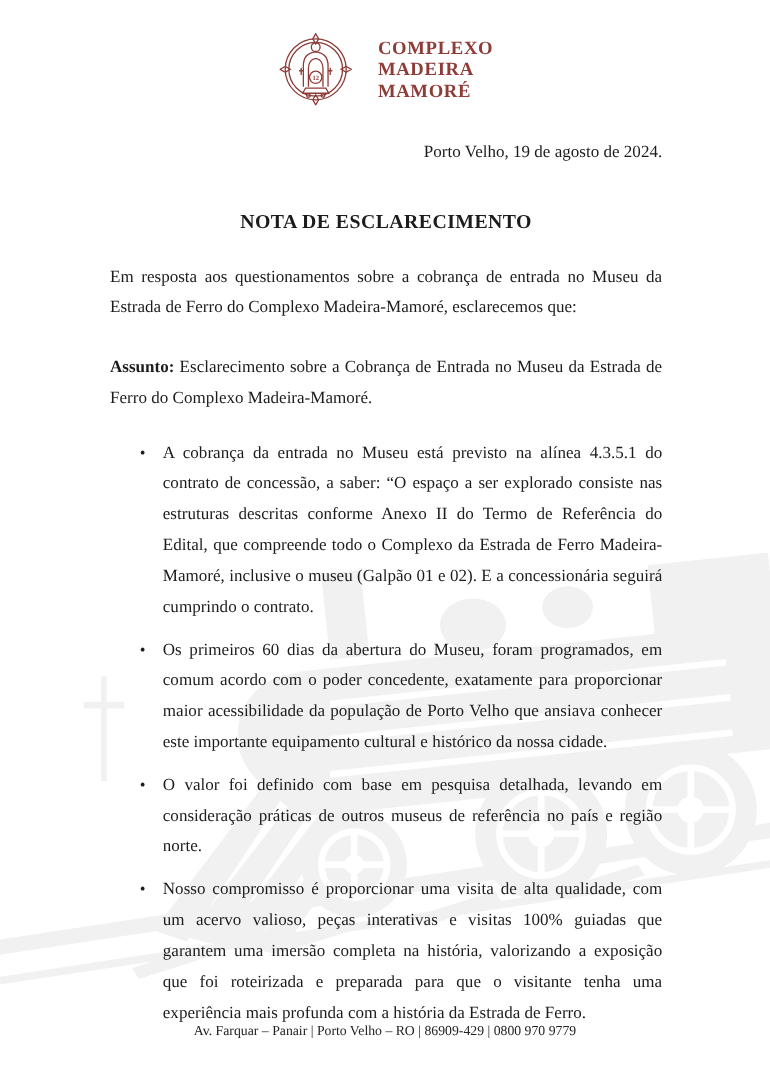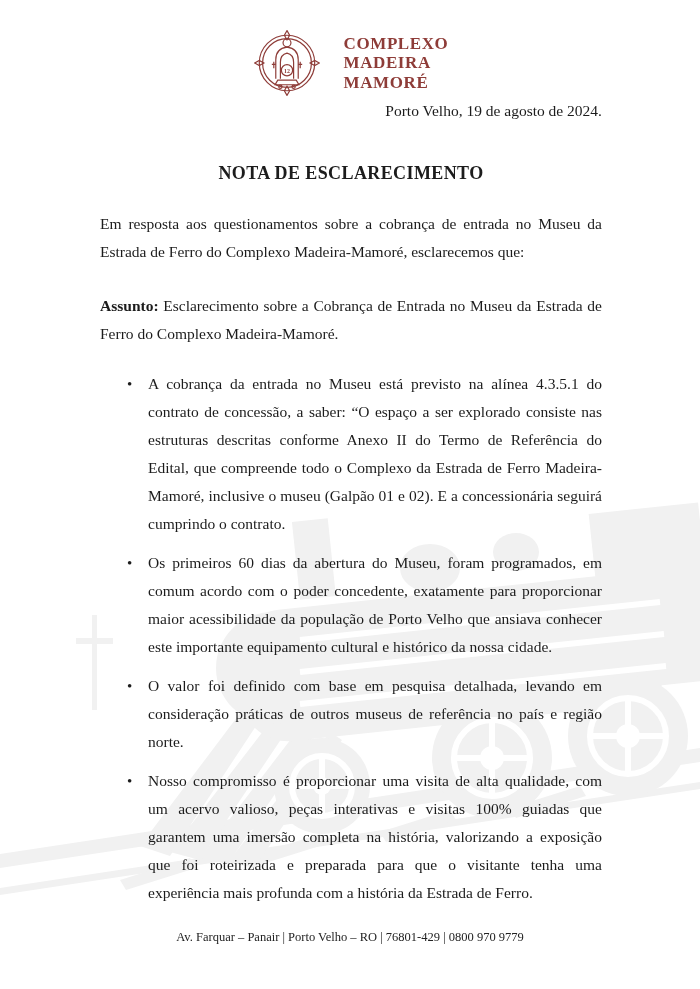--- a/index.html
+++ b/index.html
@@ -24,20 +24,21 @@
     margin-top:26px;
     display:flex;justify-content:center;align-items:center;gap:24px;
     height:74px;
   }
   .brand-text{
     font-weight:bold;
     font-size:17px;line-height:19.5px;letter-spacing:0.6px;
   }
   
   .date-line{
+    margin-top:28px;
     text-align:right;
     font-size:15.5px;line-height:22px;
   }
   .doc-title{
     margin-top:40px;
     text-align:center;
     font-weight:bold;font-size:18px;letter-spacing:0.4px;line-height:22px;
   }
   .para{
     font-size:15.5px;line-height:28px;
@@ -170,15 +171,15 @@
 
     <ul class="bullets">
       <li><span class="bullet">•</span><span>A cobrança da entrada no Museu está previsto na alínea </span><span class="it">4.3.5.1</span><span> do contrato de concessão, a saber: </span><span class="it">“O espaço a ser explorado consiste nas estruturas descritas conforme Anexo II do Termo de Referência do Edital, que compreende todo o Complexo da Estrada de Ferro Madeira-Mamoré, inclusive o museu (Galpão 01 e 02).</span><span> E a concessionária seguirá cumprindo o contrato.</span></li>
       <li><span class="bullet">•</span><span>Os primeiros 60 dias da abertura do Museu, foram programados, em comum acordo com o poder concedente, exatamente para proporcionar maior acessibilidade da população de Porto Velho que ansiava conhecer este importante equipamento cultural e histórico da nossa cidade.</span></li>
       <li><span class="bullet">•</span><span>O valor foi definido com base em pesquisa detalhada, levando em consideração práticas de outros museus de referência no país e região norte.</span></li>
       <li><span class="bullet">•</span><span>Nosso compromisso é proporcionar uma visita de alta qualidade, com um acervo valioso, peças interativas e visitas 100% guiadas que garantem uma imersão completa na história, valorizando a exposição que foi roteirizada e preparada para que o visitante tenha uma experiência mais profunda com a história da Estrada de Ferro.</span></li>
     </ul>
 
   </div>
 
-  <div class="footer">Av. Farquar – Panair | Porto Velho – RO | 76801-429 | 0800 970 9779</div>
+  <div class="footer">Av. Farquar – Panair | Porto Velho – RO | 86909-429 | 0800 970 9779</div>
 
 </div>
 
 </body></html>

